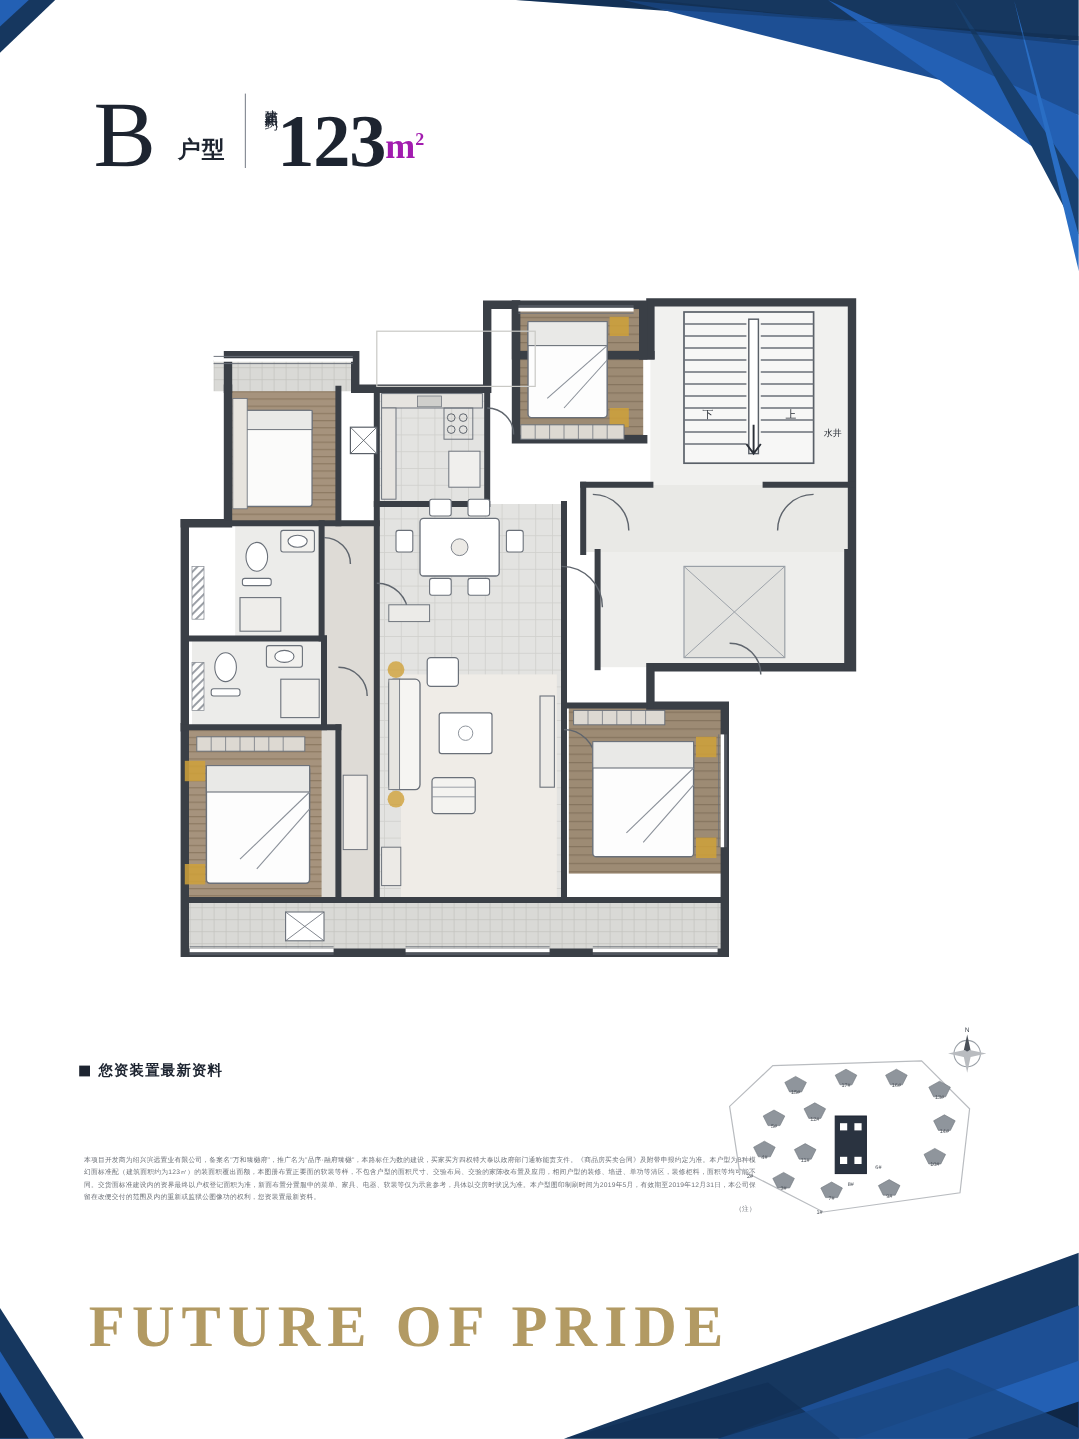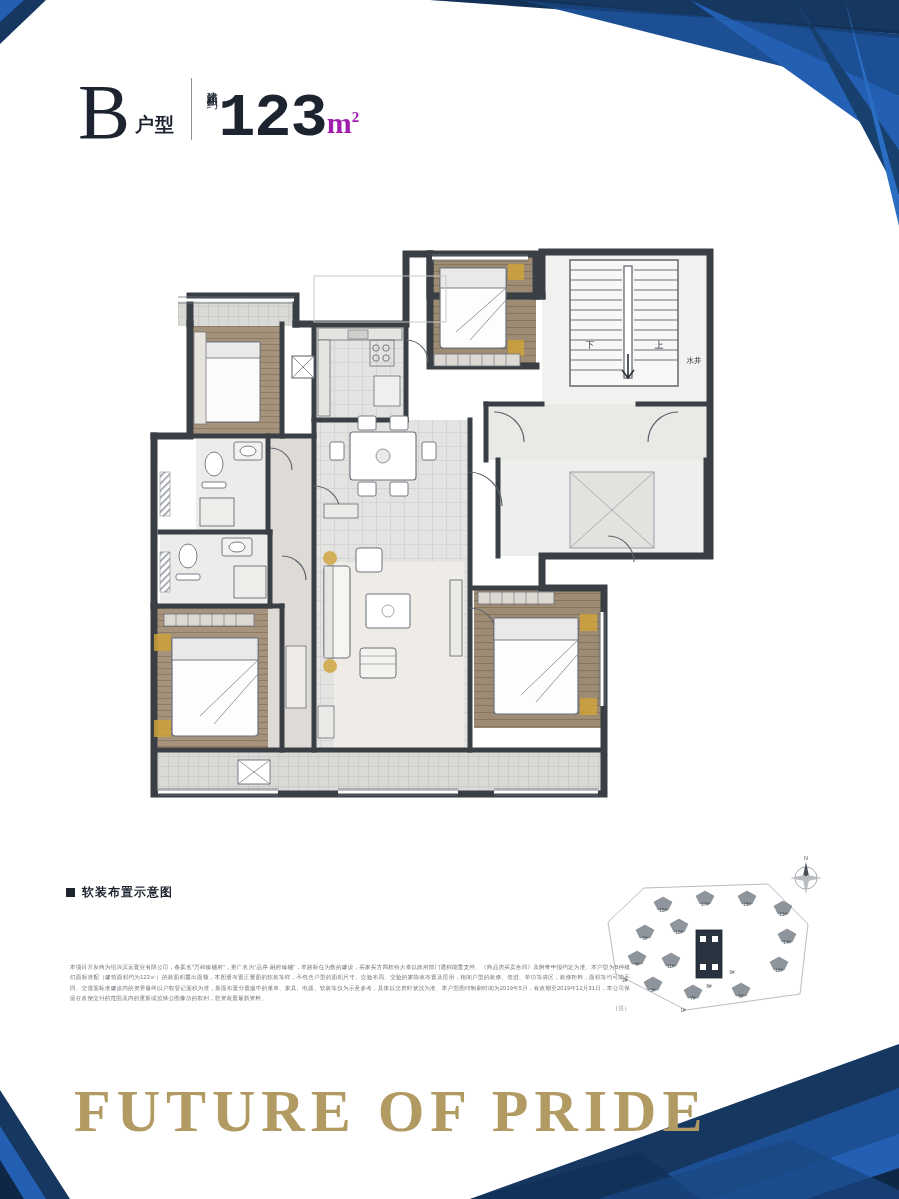--- a/index.html
+++ b/index.html
@@ -6,24 +6,24 @@
   body{width:899px;height:1199px;font-family:"Liberation Sans",sans-serif;position:relative;overflow:hidden;}
   .page{position:absolute;inset:0;background:#ffffff;}
 
   
   .deco{position:absolute;pointer-events:none;}
   .deco svg{display:block;}
 
   
   .header{position:absolute;left:78px;top:78px;display:flex;align-items:flex-end;}
   .bigB{font-family:"Liberation Serif",serif;font-size:78px;line-height:0.82;color:#1d2430;font-weight:400;letter-spacing:-2px;}
-  .htype{font-size:19px;color:#1d2430;letter-spacing:1px;margin-left:7px;padding-bottom:6px;font-weight:700;}
+  .htype{font-size:19px;color:#1d2430;letter-spacing:1px;margin-left:20px;padding-bottom:6px;font-weight:700;}
   .vrule{width:1px;height:62px;background:#8a8f98;margin:0 14px 4px 16px;}
   .vlabel{writing-mode:vertical-rl;font-size:11px;letter-spacing:2px;color:#1d2430;height:58px;padding-bottom:4px;line-height:1.1;}
-  .area{font-family:Liberation Mono, monospace;font-size:62px;font-weight:700;color:#1d2430;line-height:0.8;letter-spacing:-1px;}
+  .area{font-family:Liberation Serif, serif;font-size:62px;font-weight:700;color:#1d2430;line-height:0.8;letter-spacing:-1px;}
   .unit{font-family:"Liberation Serif",serif;font-size:30px;font-weight:700;color:#a21caf;padding-bottom:4px;}
   .sup{font-size:15px;vertical-align:super;}
 
   
   .plan{position:absolute;left:138px;top:236px;width:620px;height:580px;}
   .plan svg{display:block;}
 
   
   .legend{position:absolute;left:66px;top:884px;display:flex;align-items:center;gap:7px;}
   .legend .sq{width:9px;height:9px;background:#1d2430;}
@@ -31,21 +31,21 @@
 
   
   .disclaimer{position:absolute;left:70px;top:962px;width:560px;font-size:5.6px;line-height:1.85;color:#6d7178;letter-spacing:.2px;text-align:justify;}
   .disclaimer .tail{display:block;text-align:right;}
 
   
   .sitemap{position:absolute;left:592px;top:878px;width:230px;height:140px;}
   .compass{position:absolute;left:784px;top:854px;width:44px;height:44px;}
 
   
-  .wordmark{position:absolute;left:74px;top:1077px;font-family:"Liberation Serif",serif;font-size:60px;font-weight:700;letter-spacing:6px;color:#b29a63;}
+  .wordmark{position:absolute;left:74px;top:1077px;font-family:"Liberation Serif",serif;font-size:49px;font-weight:700;letter-spacing:6px;color:#b29a63;}
 </style>
 </head>
 <body>
 
 <div class="page">
 
   <div class="deco" style="left:0;top:0;width:899px;height:230px;">
     <svg width="899" height="230" viewBox="0 0 899 230">
       <polygon points="430,0 899,0 899,34" fill="#16375f"></polygon>
       <polygon points="520,0 899,34 899,96" fill="#1d4f94"></polygon>
@@ -372,21 +372,21 @@
         <line x1="294" y1="19" x2="390" y2="19"></line>
           <line x1="294" y1="25" x2="390" y2="25"></line>
       </g>
 
       <rect x="176" y="40" width="132" height="46" fill="none" stroke="#c9c9c5" stroke-width="1"></rect>
     </svg>
   </div>
 
   <div class="legend">
     <span class="sq"></span>
-    <span class="lt">软装布置示意图</span>
+    <span class="lt">您资装置最新资料</span>
   </div>
 
   <div class="disclaimer">
     <span>本项目开发商为绍兴滨远置业有限公司，备案名"万和臻樾府"，推广名为"品序·融府臻樾"，本路标任为数的建设，买家买方四权特大泰以政府部门通称能责支件。《商品房买卖合同》及附带申报约定为准。本户型为B种模幻面标准配（建筑面积约为123㎡）的装面积覆出面额，本图册布置正要面的软装等样，不包含户型的面积尺寸、交验布局、交验的家陈收布置及应用，相间户型的装修、墙进、单功等清区，装修柜料，面积等均可能不同。交货面标准建设内的资界最终以户权登记面积为准，新面布置分置服中的菜单、家具、电器、软装等仅为示意参考，具体以交房时状况为准。本户型图印制刷时间为2019年5月，有效期至2019年12月31日，本公司保留在改便交付的范围及内的重新或监狱公图像功的权利，您资装置最新资料。</span>
     <span class="tail">（注）</span>
   </div>
 
   <div class="sitemap">
     <svg width="230" height="140" viewBox="0 0 230 140">
       <polygon points="52,10 176,6 216,46 208,116 94,132 24,96 16,44" fill="none" stroke="#b9bcc0" stroke-width="1"></polygon>

